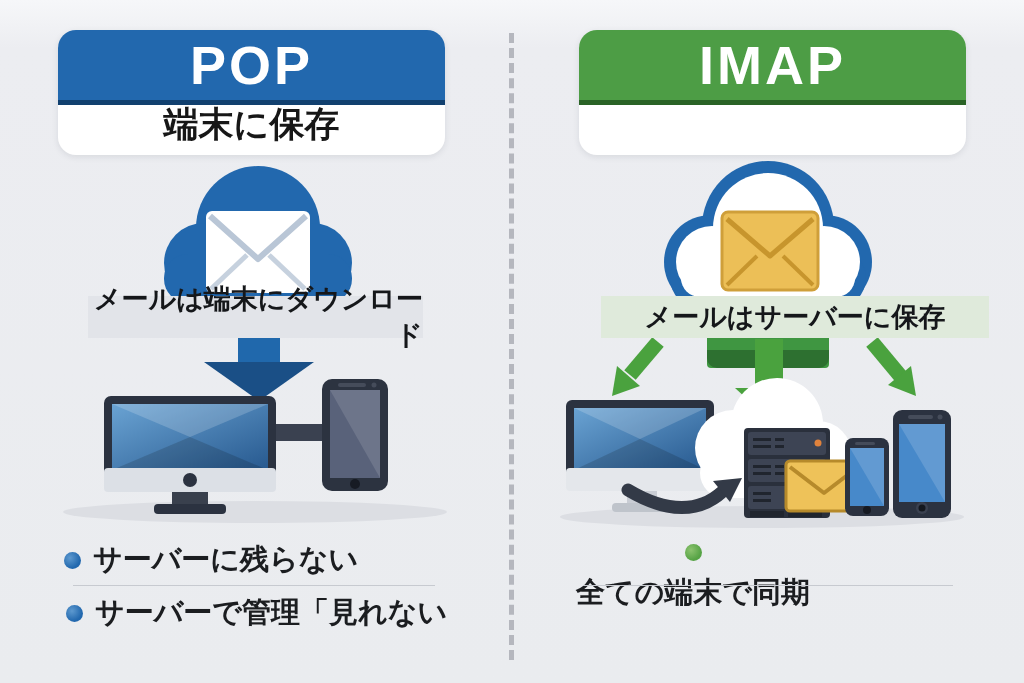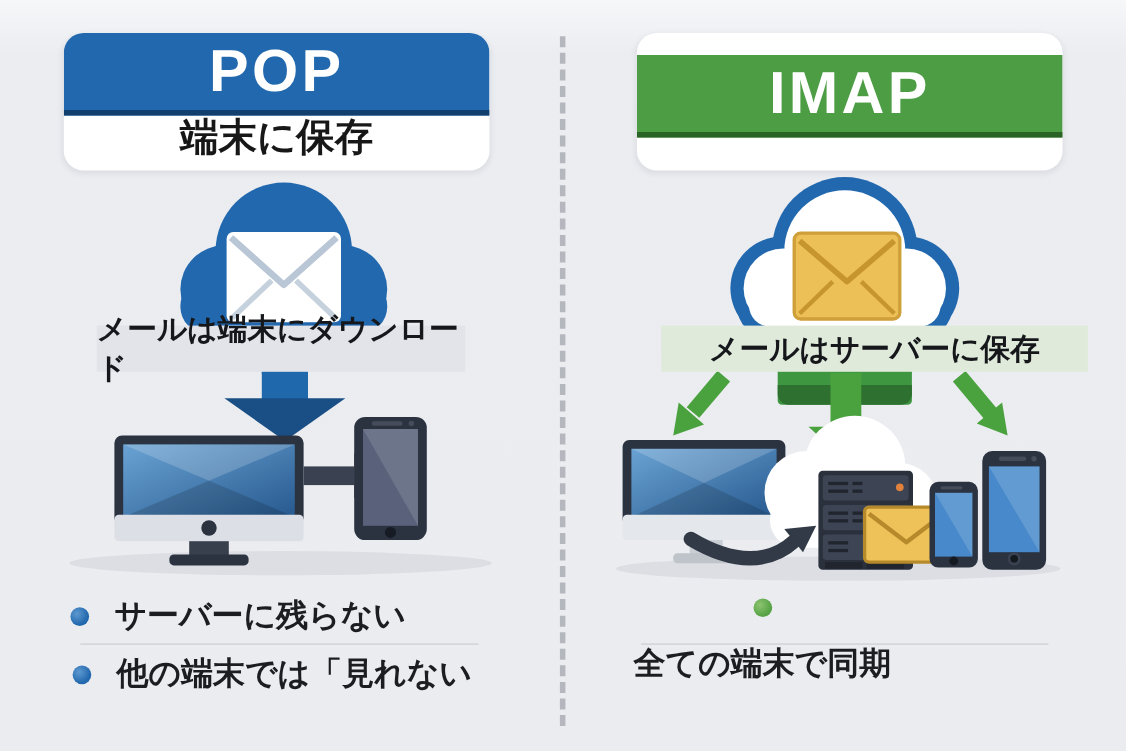--- a/index.html
+++ b/index.html
@@ -18,34 +18,34 @@
     border-radius:18px; background:#ffffff; overflow:hidden; z-index:3;
     box-shadow:0 2px 6px rgba(40,50,70,.10);
   }
   .header-card.left{left:58px;}
   .header-card.right{left:579px;}
   .header-top{
     height:70px; display:flex; align-items:center; justify-content:center;
     color:#ffffff; font-weight:bold; font-size:54px; letter-spacing:3px;
   }
   .header-card.left  .header-top{background:#2268ae; border-bottom:5px solid #11406f;}
-  .header-card.right .header-top{background:#4d9d45; border-bottom:5px solid #2a6326;margin-top:20px;}
+  .header-card.right .header-top{background:#4d9d45; border-bottom:5px solid #2a6326;}
   .header-sub{
     height:39px; display:flex; align-items:center; justify-content:center;
     font-size:35px; font-weight:bold; color:#171717;
   }
   .band{
     position:absolute; top:296px; height:42px; z-index:2;
     display:flex; align-items:center; justify-content:center;
     font-size:27px; font-weight:bold; color:#15171a;
   }
-  .band.left-band{left:88px; width:335px; background:#e2e4e9;}
+  .band.left-band{left:88px; width:335px; background:#e2e4e9;text-align:right;}
   .band.right-band{left:601px; width:388px; background:#dfeadb;}
   .bullet-row{
-    position:absolute; display:flex; align-items:center; gap:23px;
+    position:absolute; display:flex; align-items:center; gap:12px;
     font-size:29px; font-weight:bold; color:#1b1d20; z-index:2; height:32px;
   }
   .bullet-row .dot{width:17px; height:17px; border-radius:50%; flex:0 0 auto;}
   .dot.blue{background:radial-gradient(circle at 35% 35%, #5d99cf, #2268ae 65%);}
   .dot.green{background:radial-gradient(circle at 35% 35%, #8cc36f, #56a345 65%);}
   .rule{position:absolute; height:1px; background:#c7cad0; z-index:2;}
 </style>
 </head>
 <body>
 
@@ -227,21 +227,21 @@
     <span>メールはサーバーに保存</span>
   </div>
 
   <div class="bullet-row" style="left:64px; top:544px;">
     <span class="dot blue"></span>
     <span>サーバーに残らない</span>
   </div>
   <div class="rule" style="left:73px; top:585px; width:362px;"></div>
   <div class="bullet-row" style="left:66px; top:597px;">
     <span class="dot blue"></span>
-    <span>他の端末では「見れない</span>
+    <span>サーバーで管理「見れない</span>
   </div>
 
   <div class="bullet-row" style="left:576px; top:544px;flex-direction:column;">
     <span class="dot green"></span>
     <span>全ての端末で同期</span>
   </div>
   <div class="rule" style="left:583px; top:585px; width:370px;"></div>
 
 </div>
 

